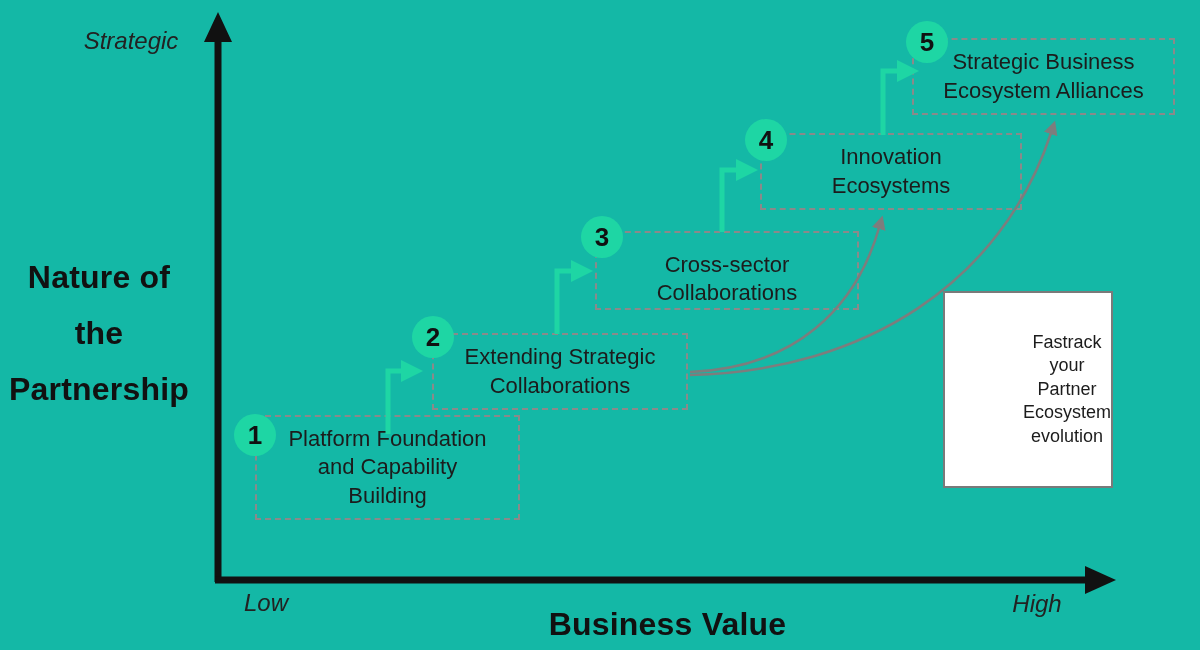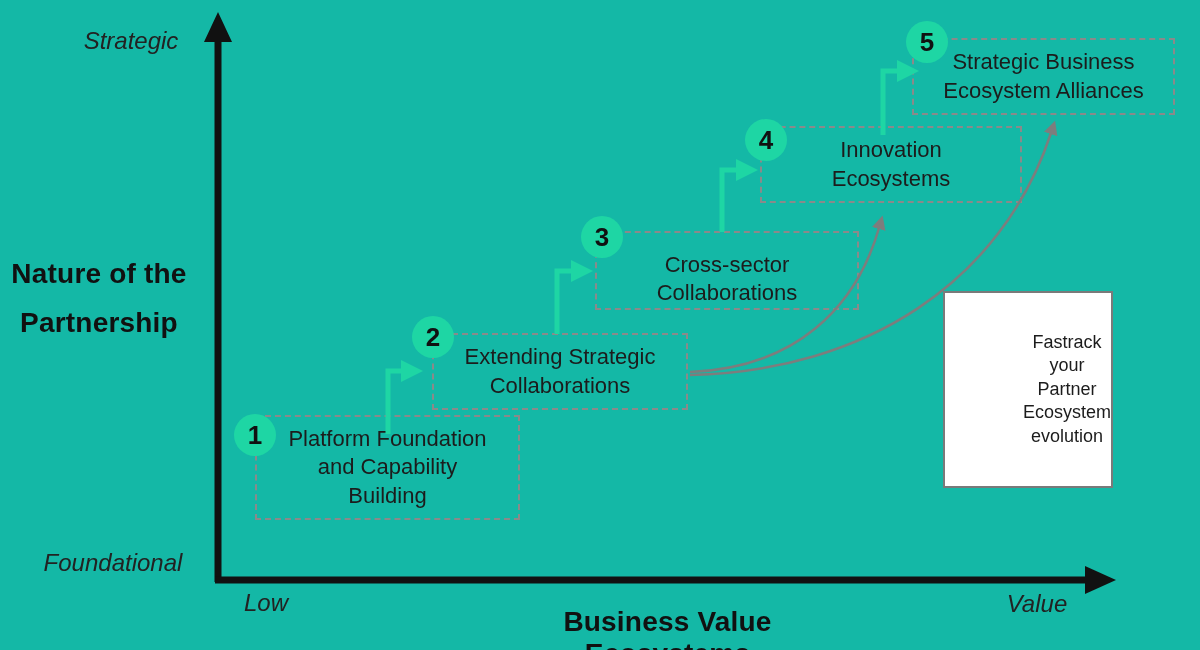--- a/index.html
+++ b/index.html
@@ -23,21 +23,21 @@
     text-align: center;
   }
   .lbl-strategic    { left: 70px;  top: 27px;  width: 122px; }
   .lbl-foundational { left: 34px;  top: 549px; width: 158px; }
   .lbl-low          { left: 233px; top: 589px; width: 66px;  }
   .lbl-high         { left: 1000px;top: 590px; width: 74px;  }
 
   .axis-title {
     position: absolute;
     font-weight: bold;
-    font-size: 28px;
+    font-size: 32px;
     color: #111;
     text-align: center;
     letter-spacing: 0.2px;
   }
   .y-axis-title { left: 6px;  top: 249px; width: 186px; line-height: 1.75; }
   .x-axis-title { left: 495px; top: 606px; width: 345px; }
 
   
   .stage-box {
     position: absolute;
@@ -49,21 +49,21 @@
     text-align: center;
     font-size: 22px;
     line-height: 1.3;
     color: #1c1c1c;
     box-sizing: border-box;
     z-index: 1;
   }
   .stage-1 { left: 255px; top: 415px; width: 265px; height: 105px; }
   .stage-2 { left: 432px; top: 333px; width: 256px; height: 77px; align-items: center;  }
   .stage-3 { left: 595px; top: 231px; width: 264px; height: 79px; align-items: flex-end;  }
-  .stage-4 { left: 760px; top: 126px; width: 262px; height: 77px;  }
+  .stage-4 { left: 760px; top: 133px; width: 262px; height: 77px;  }
   .stage-5 { left: 912px; top: 38px;  width: 263px; height: 77px;  }
 
   
   .stage-num {
     position: absolute;
     width: 42px;
     height: 42px;
     border-radius: 50%;
     background: #1ed6a4;
     display: flex;
@@ -105,23 +105,22 @@
     z-index: 2;
     pointer-events: none;
   }
 </style>
 </head>
 <body>
 
 <div id="canvas">
 
   <div class="axis-end-label lbl-strategic">Strategic</div>
-  <div class="axis-end-label lbl-foundational">Foundational</div>
   <div class="axis-end-label lbl-low">Low</div>
-  <div class="axis-end-label lbl-high">Value</div>
+  <div class="axis-end-label lbl-high">High</div>
 
   <div class="axis-title y-axis-title pre">Nature of the
 Partnership</div>
   <div class="axis-title x-axis-title">Business Value Ecosystems</div>
 
   <div class="stage-box stage-1">
     <span class="pre">Platform Foundation
 and Capability
 Building</span>
   </div>

